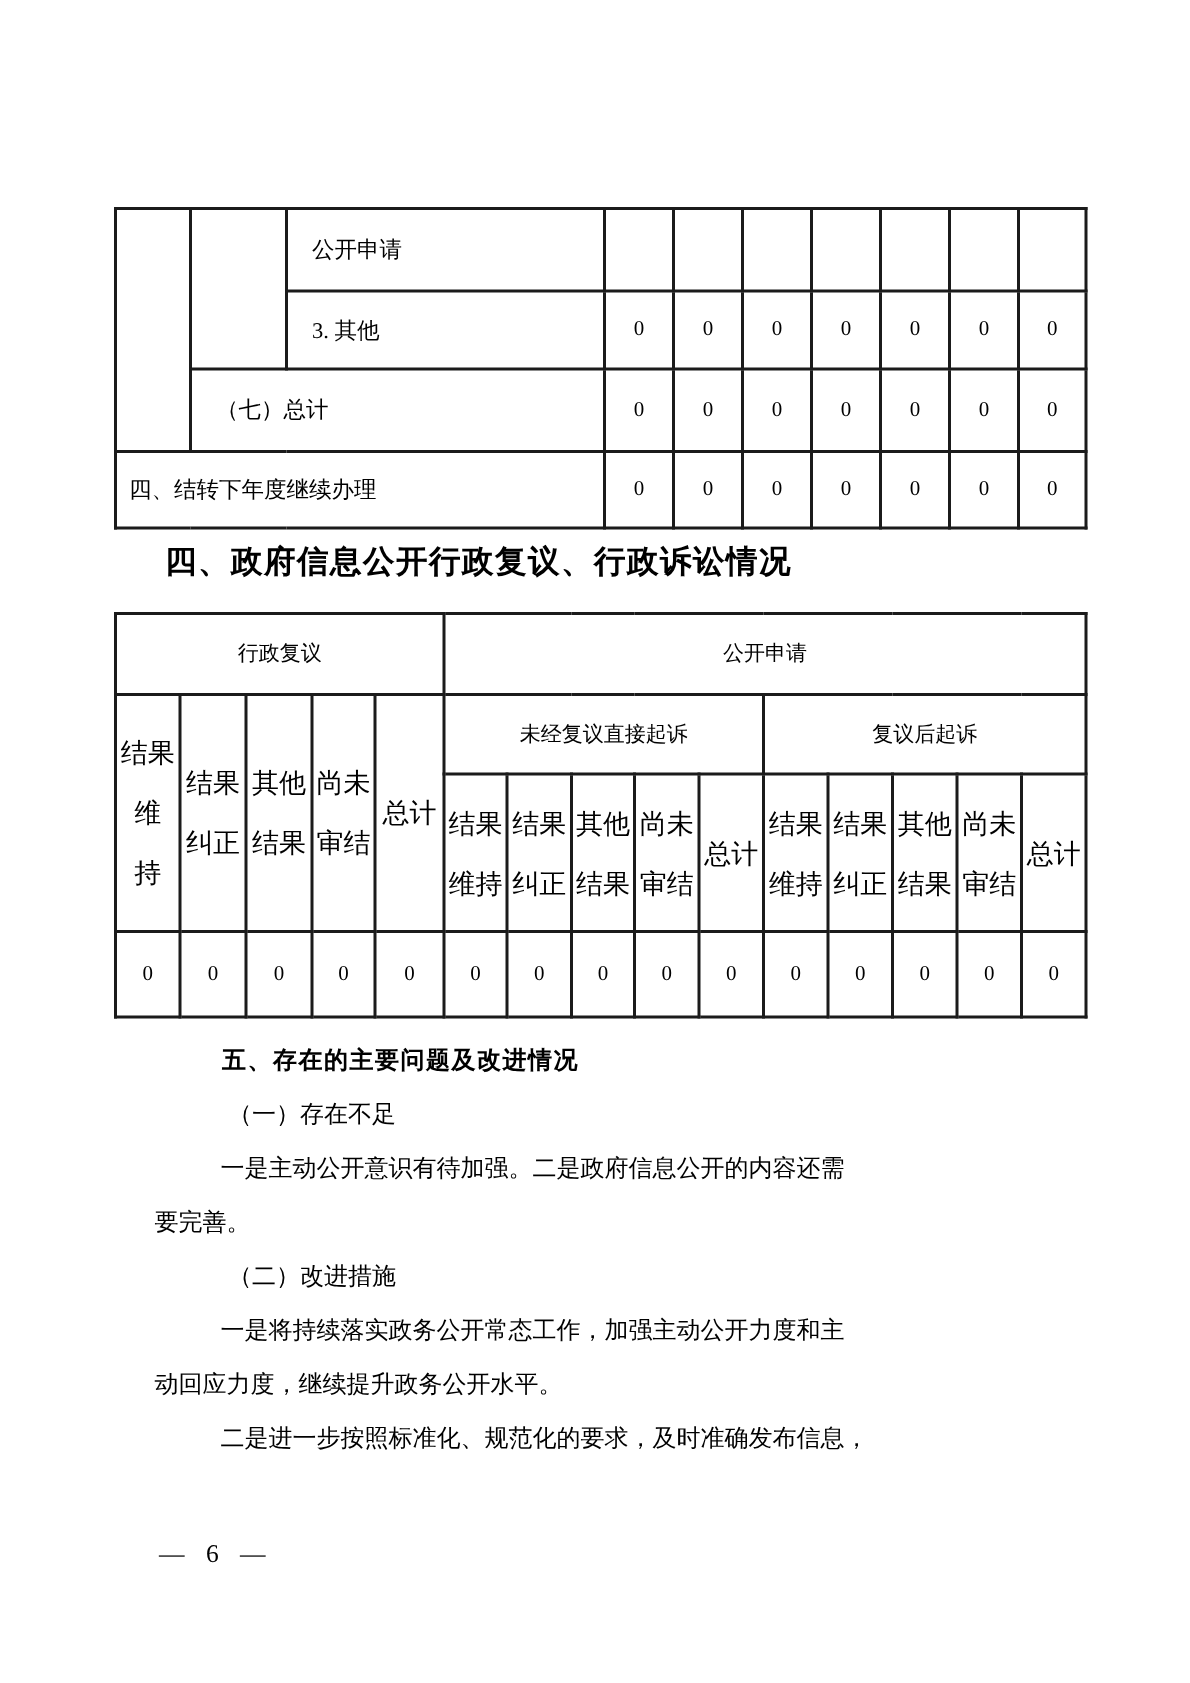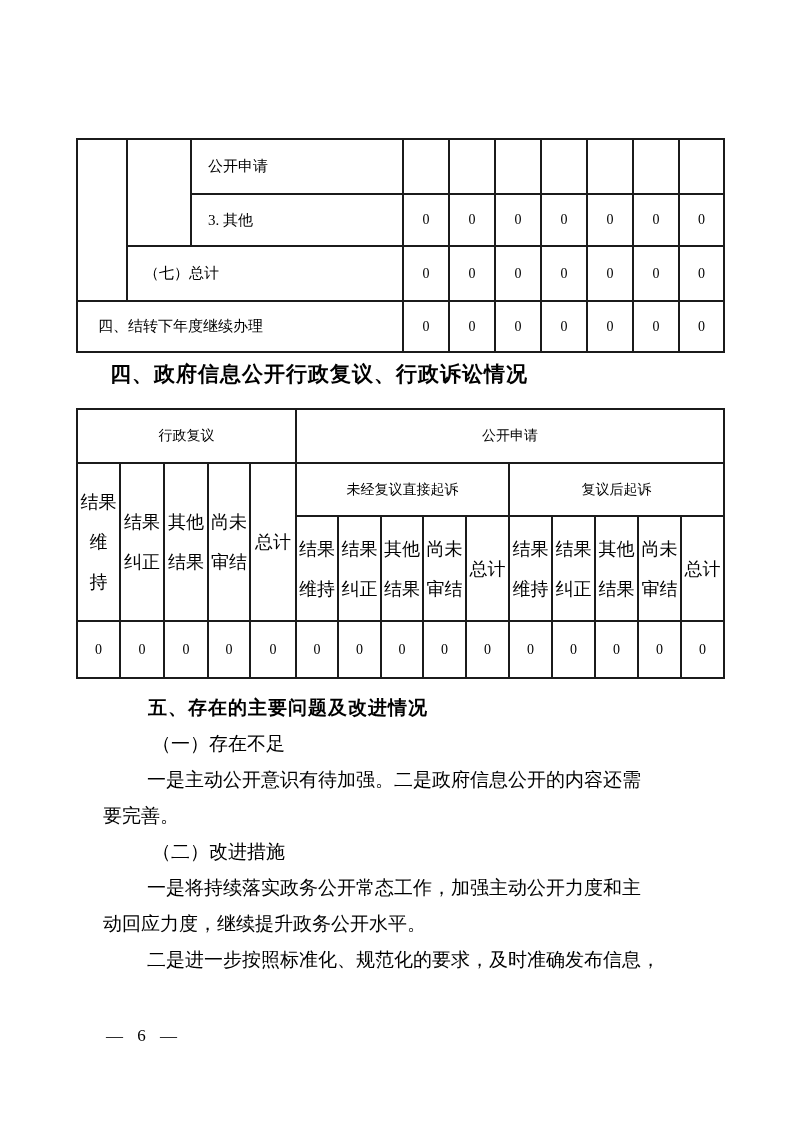--- a/index.html
+++ b/index.html
@@ -22,21 +22,21 @@
     font-size:14px; overflow:hidden;
   }
 
   
   .t1 { position:absolute; top:138px; left:76px; width:647px; }
   .t1 .r1 { height:55px; }
   .t1 .r2 { height:52px; }
   .t1 .r3 { height:55px; }
   .t1 .r4 { height:51px; }
   .t1 td.label { text-align:left; padding-left:16px; font-size:15px; }
-  .t1 td.label.tight { padding-left:20px;border-radius:17px; }
+  .t1 td.label.tight { padding-left:8px;border-radius:17px; }
 
   
   .h4 {
     position:absolute; top:360px; left:110px;
     font-family:"Liberation Sans","DejaVu Sans",sans-serif;
     font-weight:bold; font-size:21px; letter-spacing:1px;
     white-space:nowrap;
   }
 
   
@@ -44,21 +44,21 @@
   .t2 .g1 { height:54px; }
   .t2 .g2 { height:53px; }
   .t2 .g3 { height:105px; }
   .t2 .g4 { height:57px; }
   .t2 .hdr { white-space:pre-line; line-height:40px; font-size:18px; }
   .t2 .grp { font-size:14px; }
 
   
   .textblock {
     position:absolute; top:690px; left:103px; width:620px;
-    font-size:19px;
+    font-size:16px;
   }
   .line { height:36px; line-height:36px; white-space:nowrap; }
   .h5-line {
     font-family:"Liberation Sans","DejaVu Sans",sans-serif;
     font-weight:bold; padding-left:45px; letter-spacing:1px;
   }
   .sub-line { padding-left:49px; }
   .first-line { padding-left:44px; }
 
   

